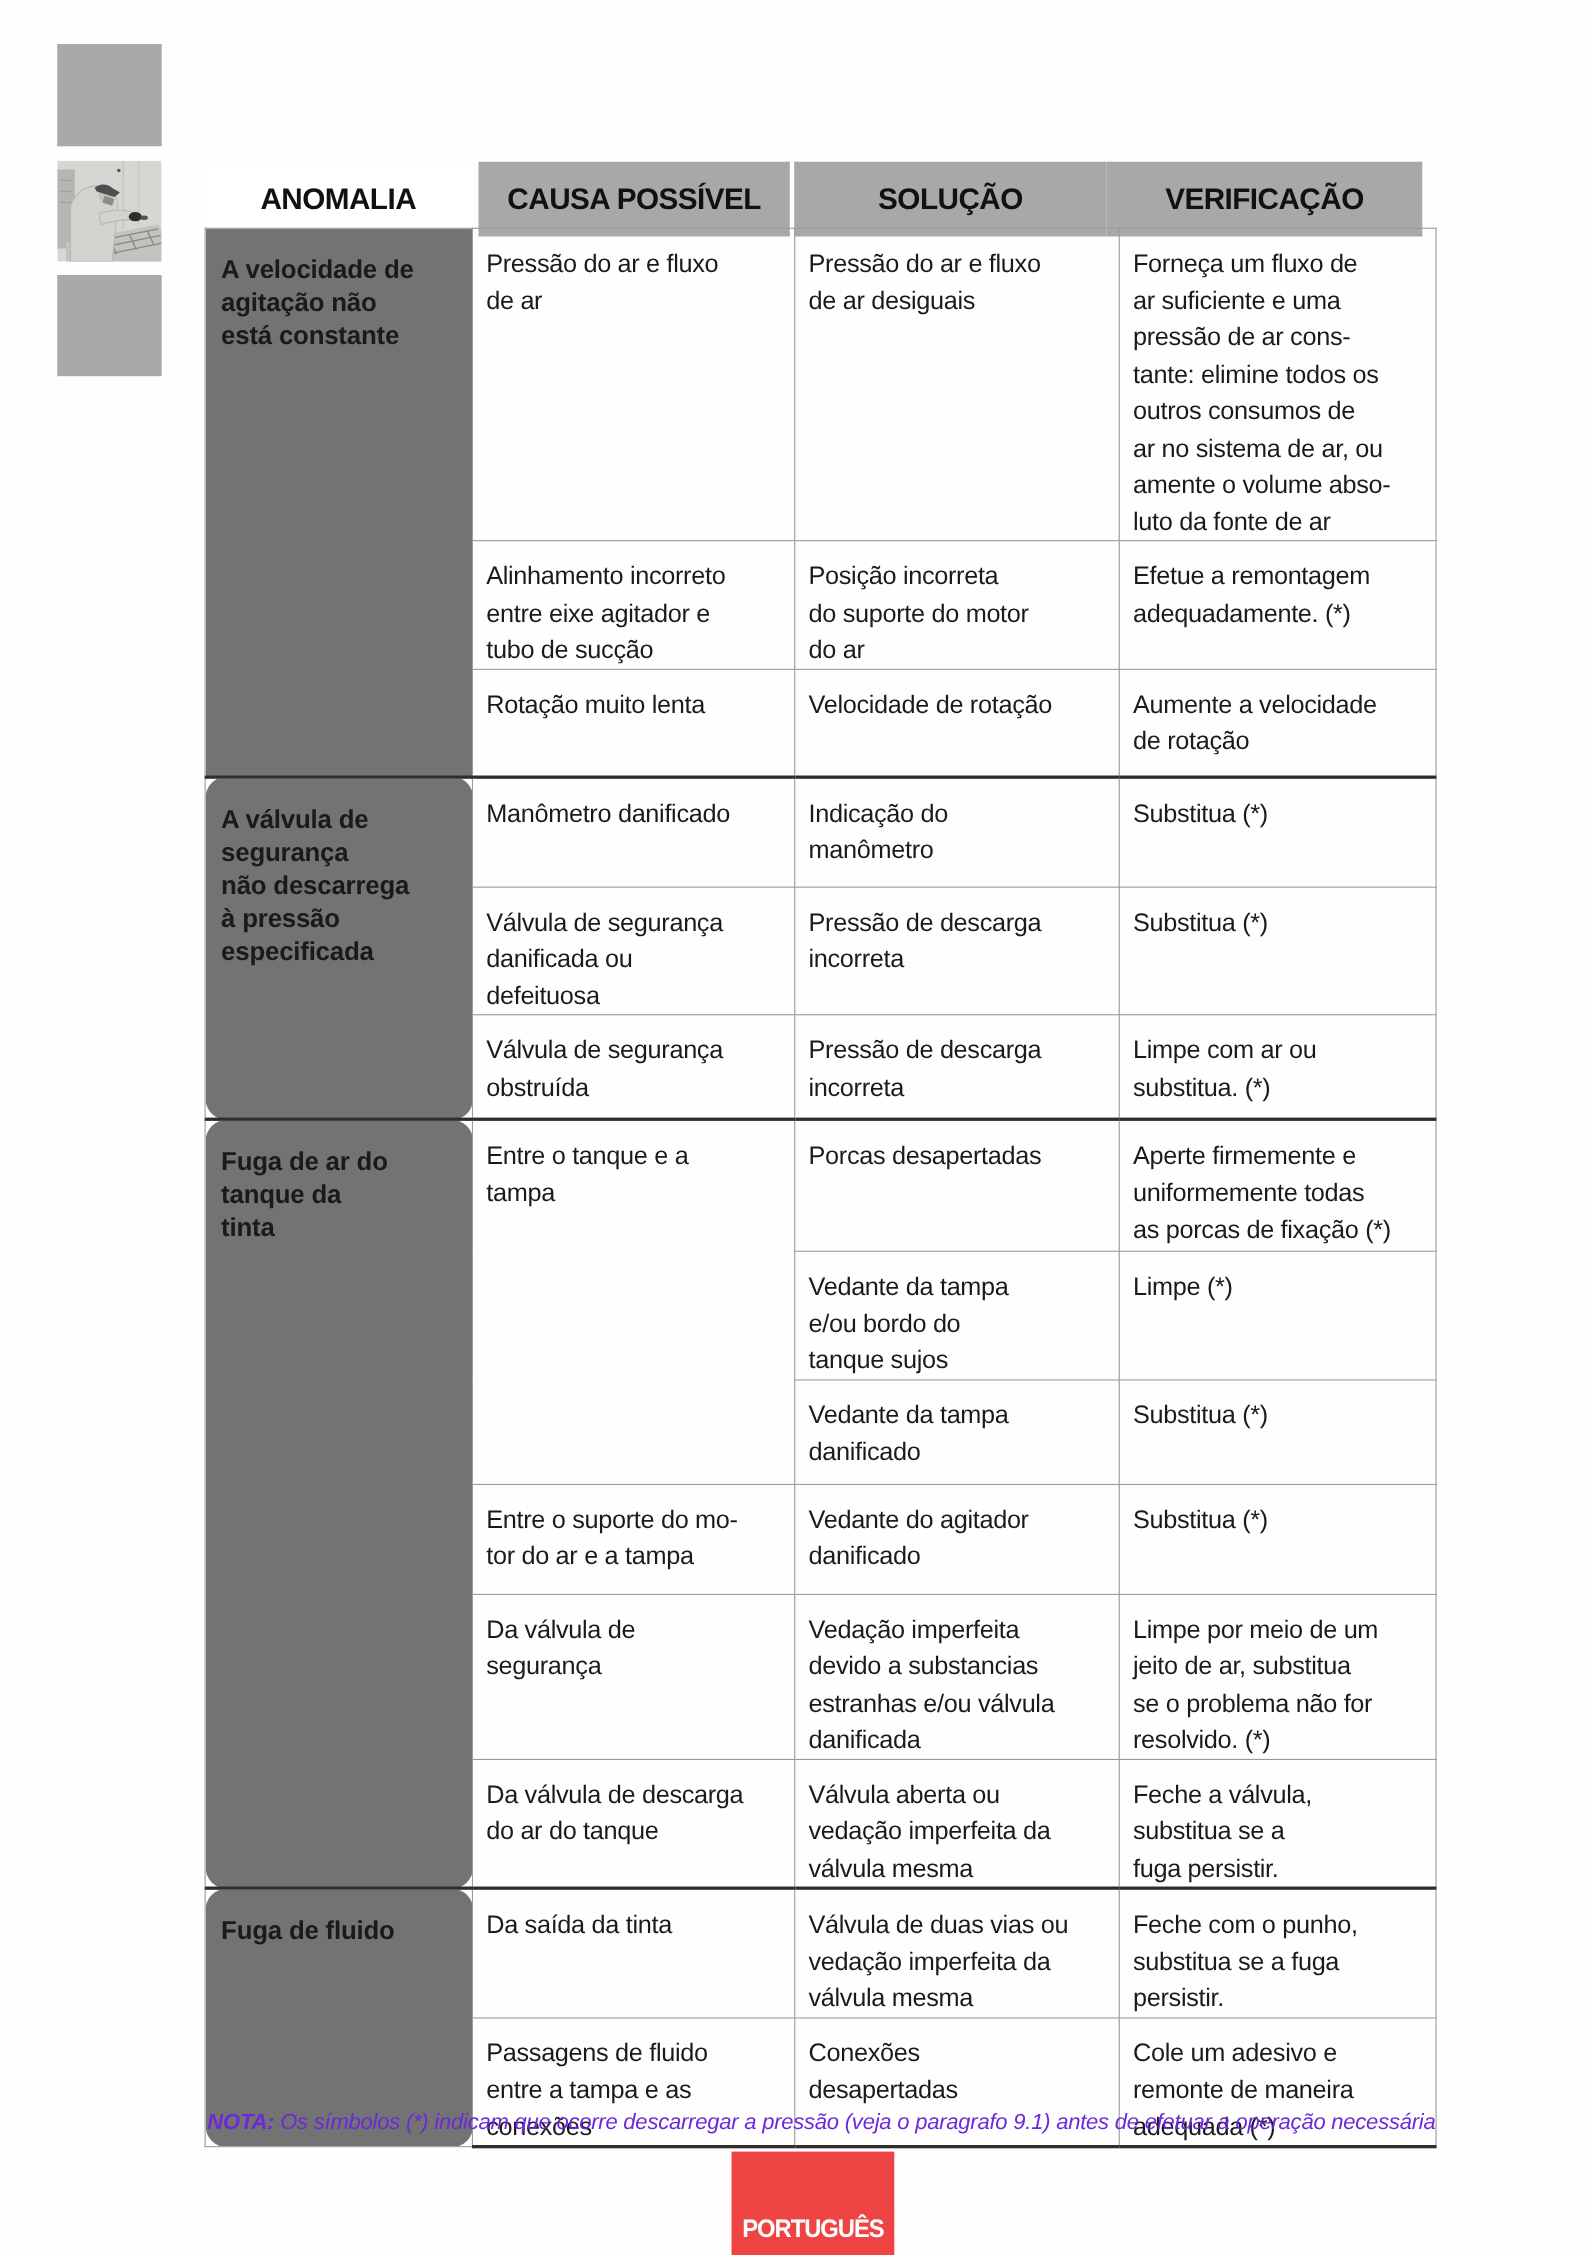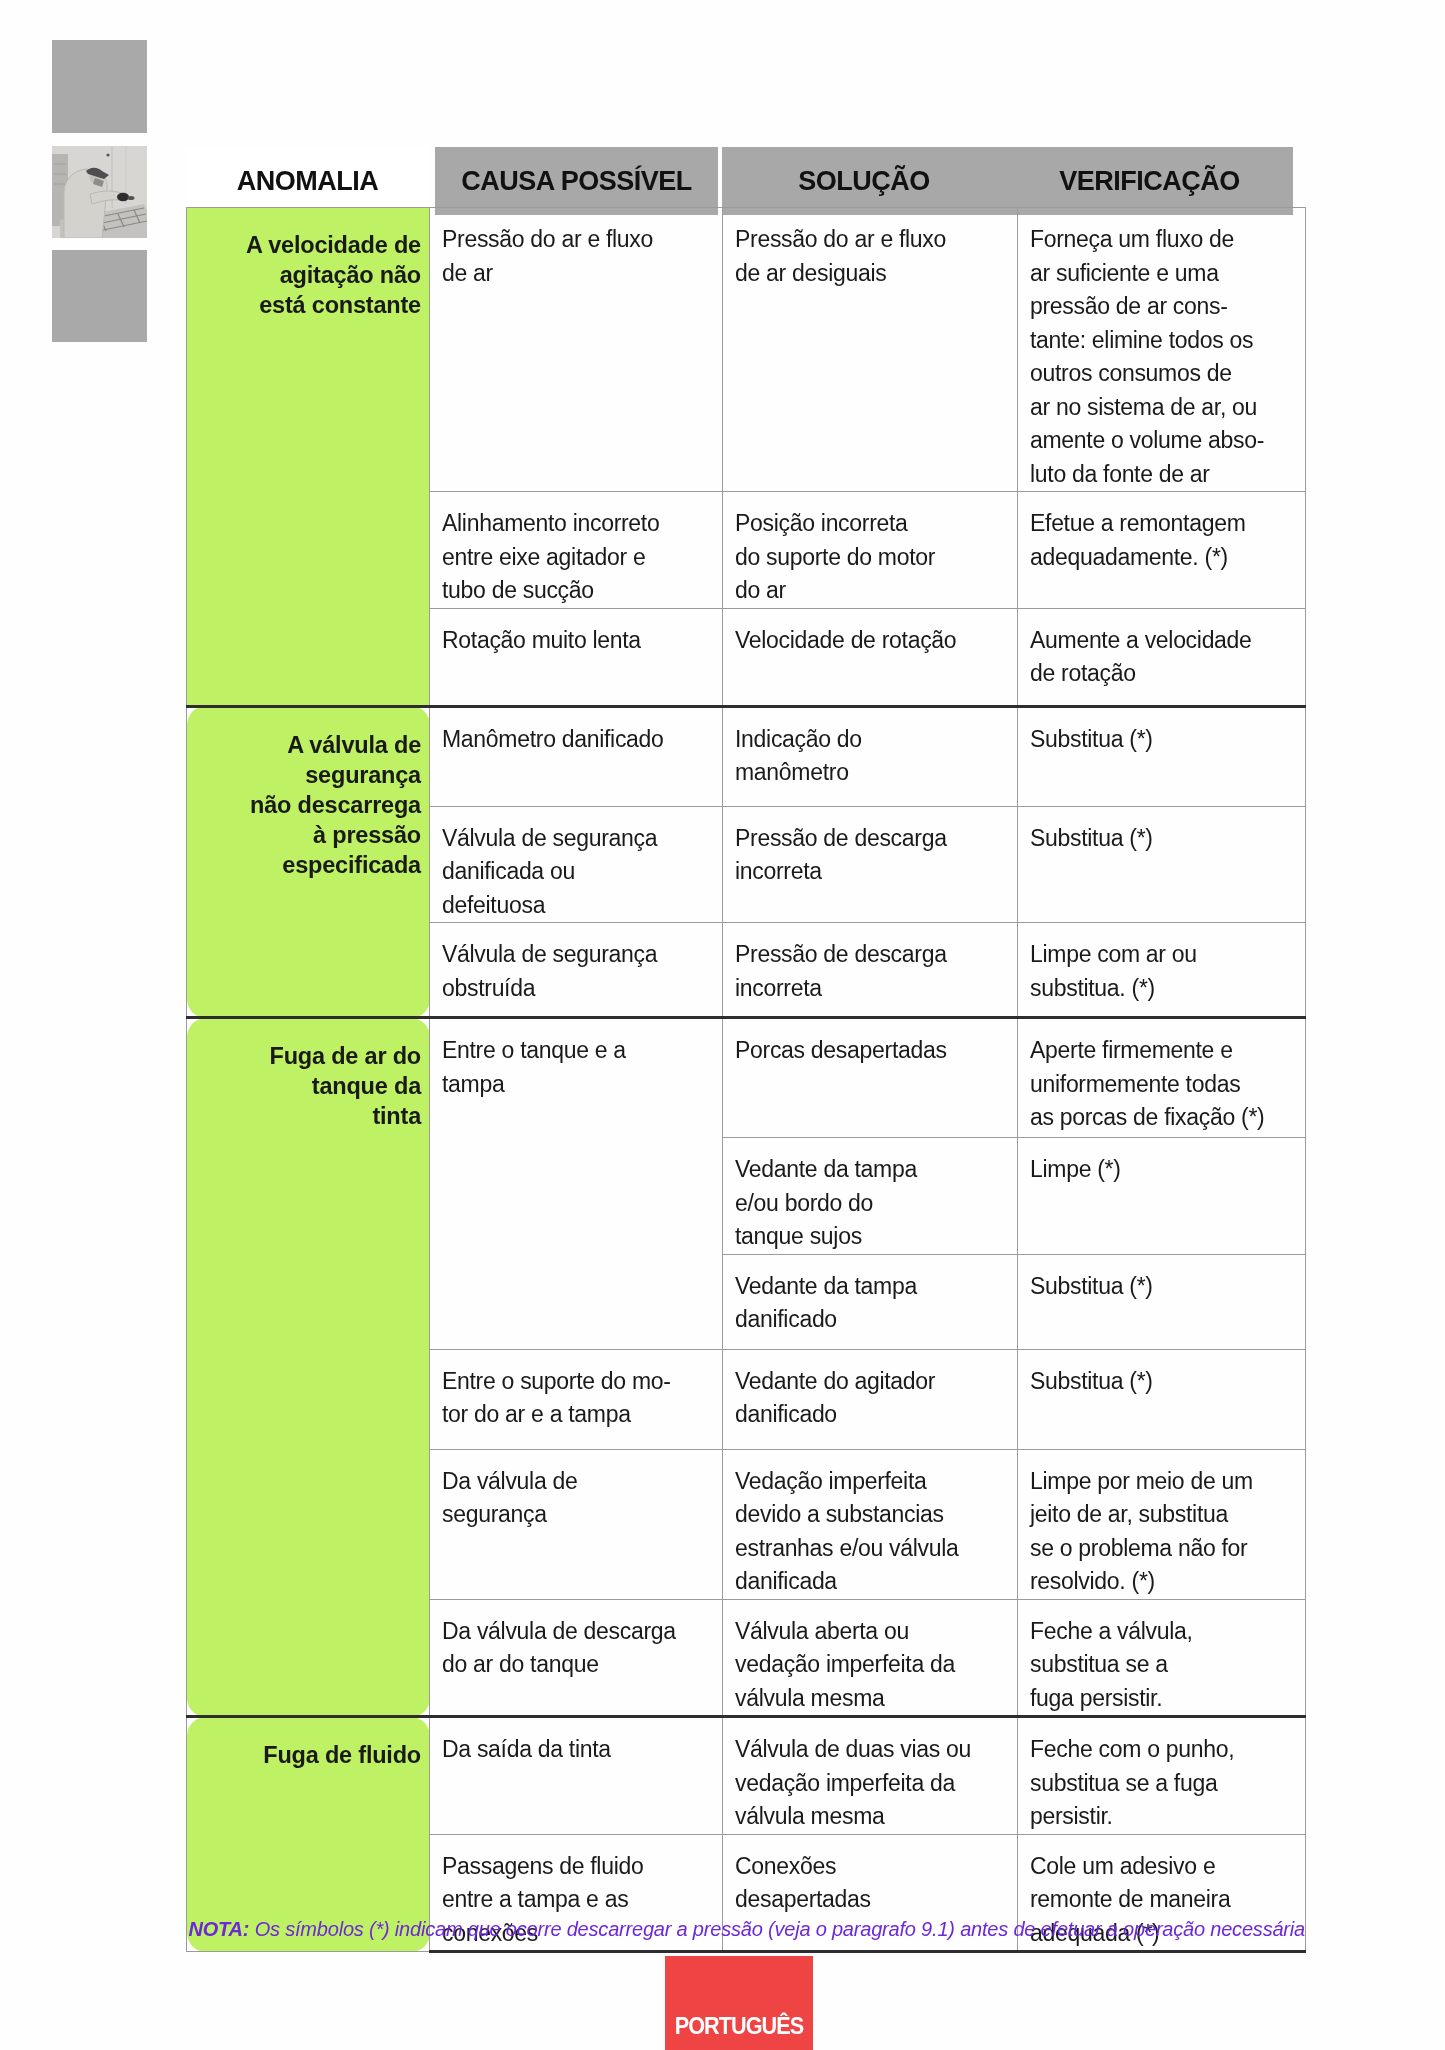--- a/index.html
+++ b/index.html
@@ -35,26 +35,25 @@
   }
   .tbl td{
     border:1px solid #9b9b9b;
     vertical-align:top;
     padding:15px 8px 0 12px;
     font-size:23px;line-height:33.5px;letter-spacing:-0.3px;
     white-space:pre-line;
     overflow:hidden;
   }
   .tbl td.an{
-    background:#bef264;
+    background:#737373;
     font-weight:bold;
     font-size:23.5px;line-height:30px;
     padding-top:22px;padding-left:14px;
     letter-spacing:-0.2px;
-    text-align:right;
   }
   .tbl tr.sec td{border-top:3px solid #2e2e2e;border-radius:19px;}
   .tbl tr.lastrow td{border-bottom:3px solid #2e2e2e;}
 
   
   .note{
     position:absolute;left:186px;top:1918px;width:1119px;
     font-size:20px;font-style:italic;text-align:right;letter-spacing:-0.2px;
     color:#6d28d9;
   }

